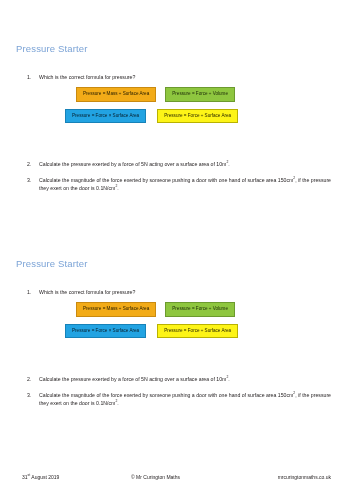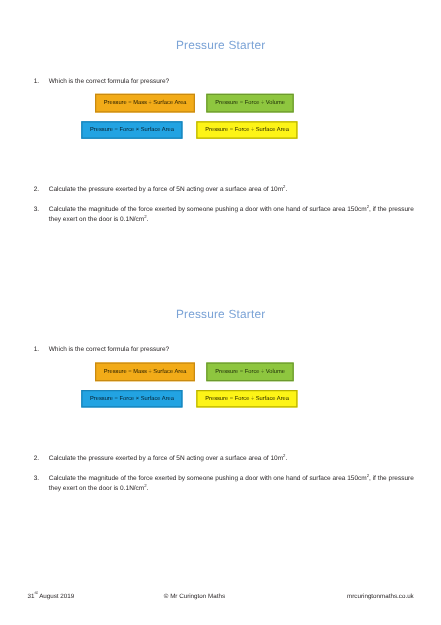--- a/index.html
+++ b/index.html
@@ -24,27 +24,26 @@
   }
   .half {
     position: absolute;
     left: 0;
     width: 353px;
   }
   .half-1 { top: 0px; }
   .half-2 { top: 215px; }
 
   .doc-title {
-    text-align: center;
     color: #7ba3d6;
     font-size: 9.5px;
     letter-spacing: 0.15px;
     padding-top: 27px;
     font-weight: normal;
-    margin: 4px;
+    margin: 16px;
   }
   .qitem {
     position: relative;
     font-size: 5.2px;
     line-height: 1.55;
     color: #231f20;
     padding-left: 39px;
     padding-right: 14px;
     margin: 0;
   }

